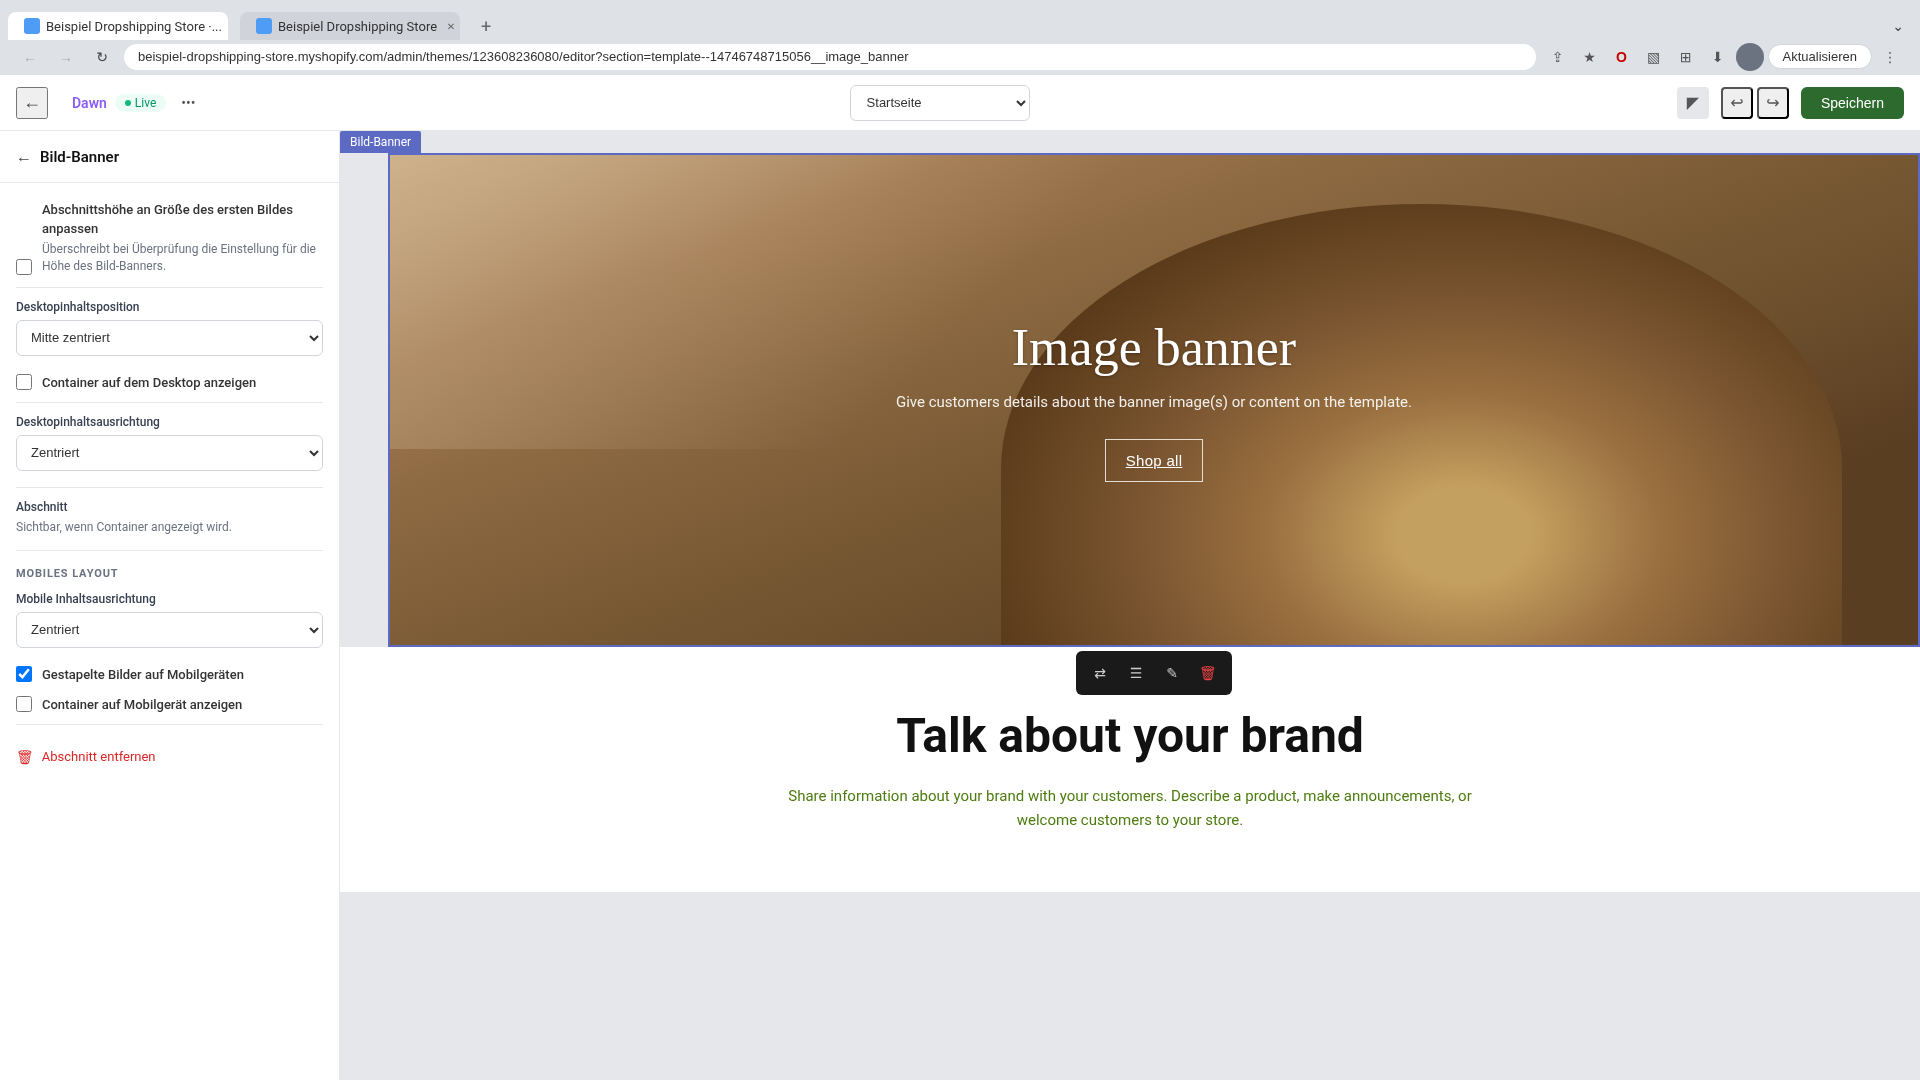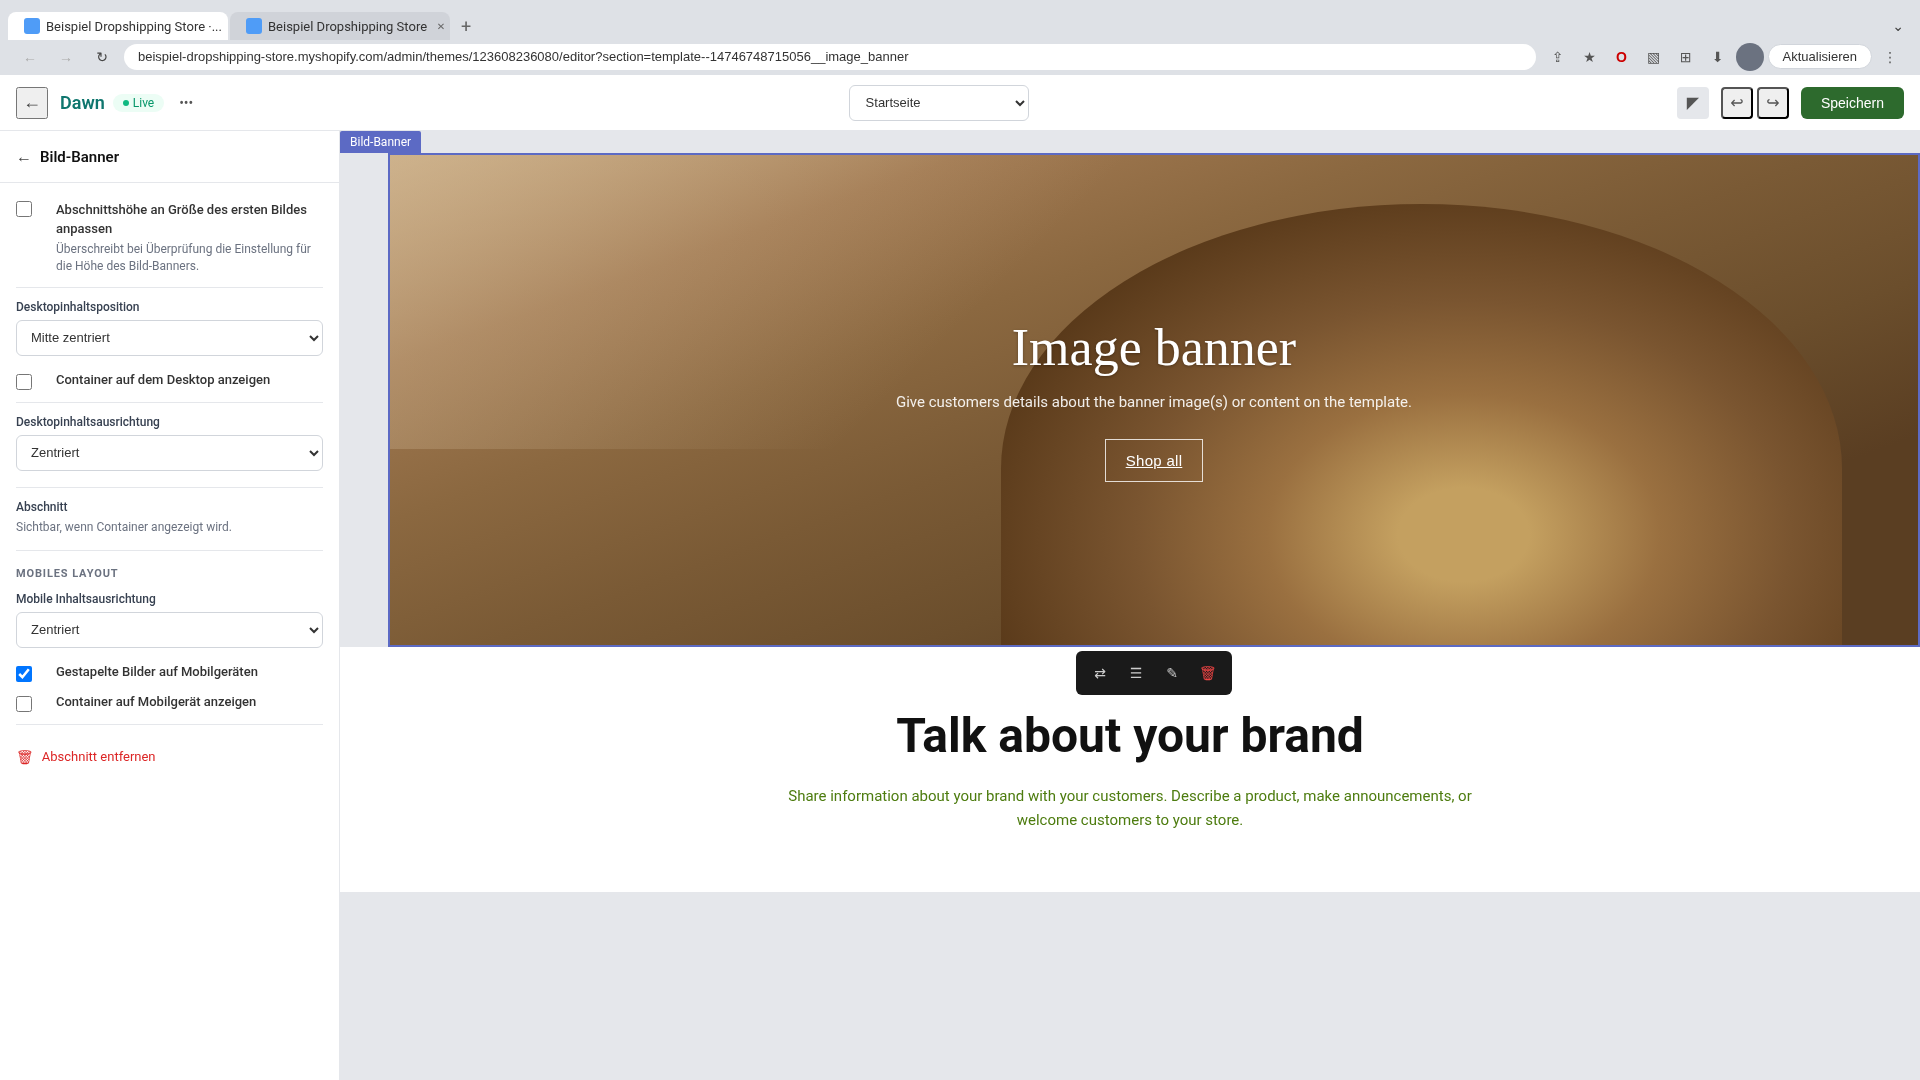--- a/index.html
+++ b/index.html
@@ -1,61 +1,61 @@
 <!DOCTYPE html>
 <html><head>
   <meta charset="utf-8">
   <style>
     * { box-sizing: border-box; margin: 0; padding: 0; }
     body { font-family: -apple-system, BlinkMacSystemFont, 'Segoe UI', Roboto, sans-serif; background: #f0f0f0; width: 1920px; height: 1080px; overflow: hidden; }
 
     
     .browser-chrome { background: #dee1e6; height: 75px; display: flex; flex-direction: column; }
-    .tab-bar { display: flex; align-items: flex-end; padding: 12px 8px 0; gap: 2px; height: 40px; }
+    .tab-bar { display: flex; align-items: flex-end; padding: 12px 8px 0; gap: 12px; height: 40px; }
     .tab { display: flex; align-items: center; gap: 6px; padding: 6px 16px; background: #fff; border-radius: 8px 8px 0 0; font-size: 13px; color: #333; max-width: 220px; white-space: nowrap; overflow: hidden; text-overflow: ellipsis; cursor: pointer; }
     .tab.active { background: #fff; }
     .tab.inactive { background: #d0d3d9; }
     .tab-favicon { width: 16px; height: 16px; background: #4f9cf7; border-radius: 3px; flex-shrink: 0; }
     .tab-close { width: 16px; height: 16px; border-radius: 50%; display: flex; align-items: center; justify-content: center; font-size: 10px; color: #666; cursor: pointer; flex-shrink: 0; }
     .new-tab { width: 28px; height: 28px; display: flex; align-items: center; justify-content: center; font-size: 18px; color: #666; cursor: pointer; }
     .address-bar { display: flex; align-items: center; gap: 8px; padding: 4px 16px 6px; height: 35px; }
     .nav-btn { width: 28px; height: 28px; border-radius: 50%; display: flex; align-items: center; justify-content: center; font-size: 14px; color: #444; cursor: pointer; background: transparent; border: none; }
     .nav-btn.disabled { color: #aaa; cursor: default; }
     .address-input { flex: 1; height: 26px; background: #fff; border: none; border-radius: 13px; padding: 0 14px; font-size: 13px; color: #333; outline: none; }
     .browser-actions { display: flex; gap: 4px; align-items: center; }
     .browser-action-btn { width: 28px; height: 28px; display: flex; align-items: center; justify-content: center; font-size: 14px; color: #555; cursor: pointer; background: transparent; border: none; }
     .profile-btn { width: 28px; height: 28px; border-radius: 50%; background: #6b7280; display: flex; align-items: center; justify-content: center; color: #fff; font-size: 12px; }
     .aktualisieren-btn { background: #fff; border: 1px solid #d1d5db; border-radius: 20px; padding: 4px 14px; font-size: 13px; cursor: pointer; color: #333; white-space: nowrap; }
 
     
     .app-container { display: flex; flex-direction: column; height: calc(1080px - 75px); background: #f7f7f7; }
     .app-header { height: 56px; background: #fff; border-bottom: 1px solid #e5e7eb; display: flex; align-items: center; padding: 0 16px; gap: 12px; z-index: 10; }
     .back-btn { width: 32px; height: 32px; display: flex; align-items: center; justify-content: center; cursor: pointer; color: #444; font-size: 18px; }
-    .theme-name { font-size: 18px; font-weight: 600; color: #0f766e; }
+    .theme-name { font-size: 14px; font-weight: 600; color: #8b5cf6; margin-left: 12px; }
     .live-badge { display: flex; align-items: center; gap: 4px; background: #ecfdf5; border-radius: 12px; padding: 2px 10px; font-size: 12px; color: #059669; }
     .live-dot { width: 6px; height: 6px; border-radius: 50%; background: #10b981; }
     .more-btn { width: 28px; height: 28px; display: flex; align-items: center; justify-content: center; cursor: pointer; color: #555; font-size: 14px; }
     .page-select { margin: 0 auto; }
     .page-dropdown { height: 36px; padding: 0 12px; border: 1px solid #d1d5db; border-radius: 6px; background: #fff; font-size: 13px; color: #333; cursor: pointer; min-width: 180px; }
     .view-btns { display: flex; gap: 4px; }
     .view-btn { width: 32px; height: 32px; display: flex; align-items: center; justify-content: center; cursor: pointer; border-radius: 4px; color: #555; }
     .view-btn.active { background: #e5e7eb; }
     .undo-btn, .redo-btn { width: 32px; height: 32px; display: flex; align-items: center; justify-content: center; cursor: pointer; border-radius: 4px; color: #555; font-size: 16px; }
     .save-btn { background: #2d6a2d; color: #fff; border: none; border-radius: 6px; padding: 8px 20px; font-size: 14px; font-weight: 500; cursor: pointer; }
 
     
     .main-content { display: flex; flex: 1; overflow: hidden; }
 
     
     .sidebar { width: 340px; background: #fff; border-right: 1px solid #e5e7eb; overflow-y: auto; flex-shrink: 0; }
     .sidebar-header { display: flex; align-items: center; gap: 8px; padding: 16px; border-bottom: 1px solid #e5e7eb; }
     .sidebar-back { font-size: 16px; color: #444; cursor: pointer; }
     .sidebar-title { font-size: 15px; font-weight: 600; color: #111; }
     .sidebar-content { padding: 16px; }
-    .checkbox-group { display: flex; align-items: flex-start; gap: 24px; margin-bottom: 12px; }
+    .checkbox-group { display: flex; align-items: flex-end; gap: 10px; margin-bottom: 12px; }
     .checkbox-group input[type="checkbox"] { margin-top: 2px; width: 16px; height: 16px; flex-shrink: 0; }
     .checkbox-label { font-size: 13px; color: #333; font-weight: 500; }
     .checkbox-desc { font-size: 12px; color: #6b7280; margin-top: 4px; line-height: 1.4; }
     .form-group { margin-bottom: 16px; }
     .form-label { font-size: 12px; color: #374151; font-weight: 500; margin-bottom: 6px; display: block; }
     .form-select { width: 100%; height: 36px; border: 1px solid #d1d5db; border-radius: 6px; background: #fff; padding: 0 10px; font-size: 13px; color: #333; cursor: pointer; appearance: auto; }
     .section-label { font-size: 11px; font-weight: 700; color: #6b7280; letter-spacing: 0.08em; text-transform: uppercase; margin: 16px 0 12px; }
     .hint-text { font-size: 12px; color: #6b7280; margin-top: 4px; }
     .divider { border: none; border-top: 1px solid #e5e7eb; margin: 12px 0; }
     .delete-section { display: flex; align-items: center; gap: 8px; padding: 12px 0; color: #dc2626; cursor: pointer; font-size: 13px; }

